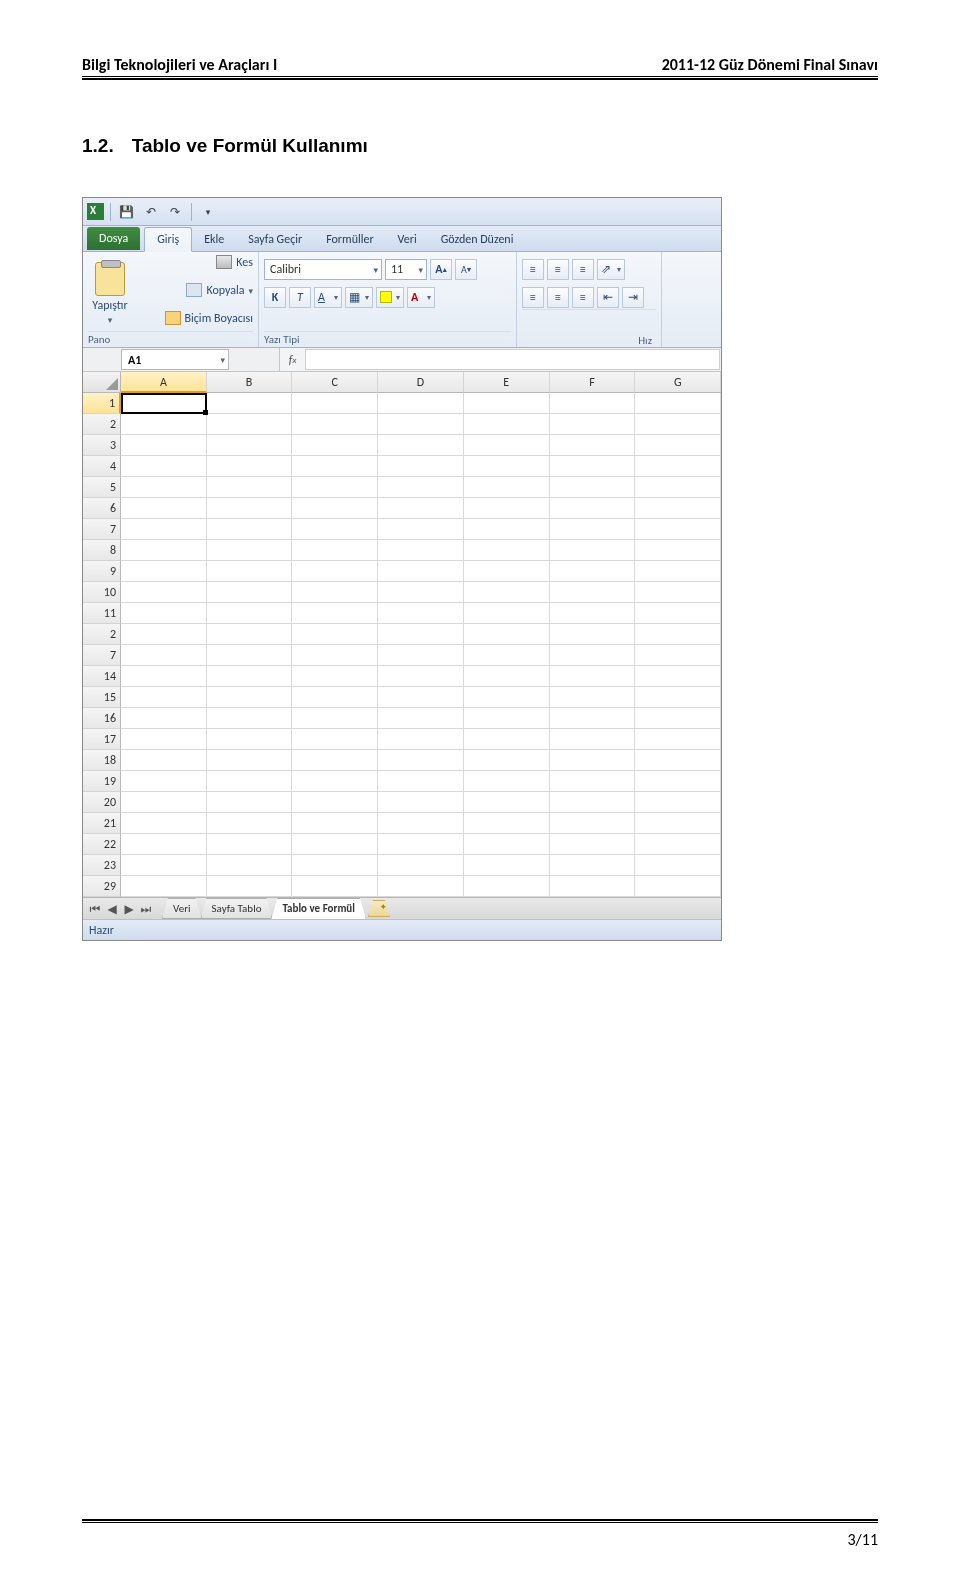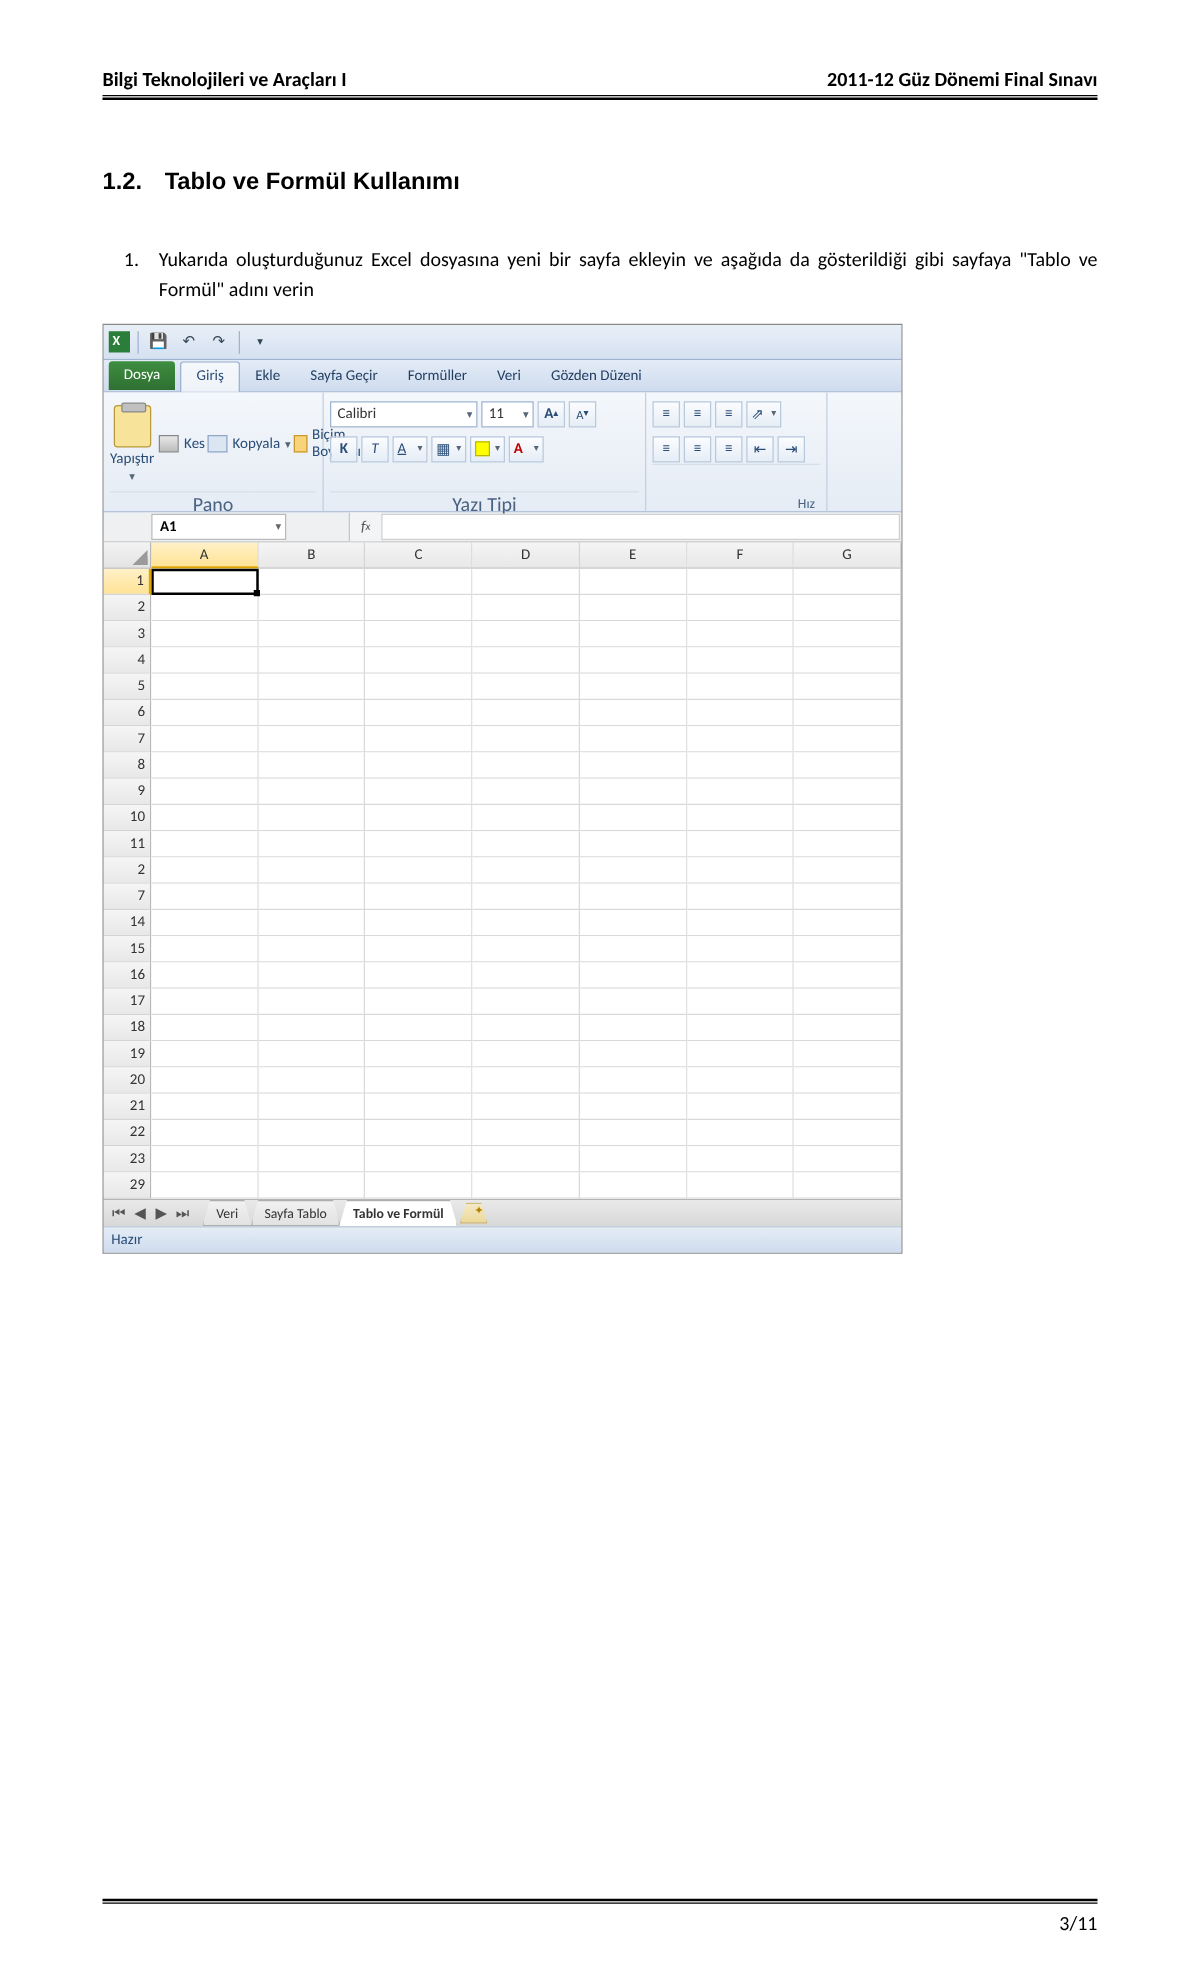--- a/index.html
+++ b/index.html
@@ -121,35 +121,35 @@
     display:flex;
     border-bottom:1px solid #9db3cf;
   }
   .group {
     border-right:1px solid #c2d0e2;
     display:flex; flex-direction:column;
     justify-content:space-between;
     padding: 3px 5px 0 5px;
   }
   .group-title {
-    text-align:center; font-size:16px; color:#4a6383; height:16px;
+    font-size:11px; color:#4a6383; height:16px;
     border-top:1px solid #d4dfec;
     padding-top:1px;
   }
   .group-top { flex:1; display:flex; }
   .clipboard { width:176px; }
   .paste-block {
     width:44px; text-align:center; font-size:11px; color:#2a4d77;
     display:flex;flex-direction:column;align-items:center;justify-content:center;gap:2px;
   }
   .paste-ico {
     width:30px;height:34px;background:#f7e39a;border:1px solid #b89a3a;border-radius:3px;position:relative;
   }
   .paste-ico:before{content:"";position:absolute;left:5px;top:-3px;width:18px;height:6px;background:#c0c0c0;border:1px solid #888;border-radius:2px;}
-  .clip-right { flex:1; display:flex;flex-direction:row; gap:2px; padding-left:4px; }
+  .clip-right { flex:1; display:flex;flex-direction:column; gap:14px; padding-left:4px;align-items:flex-end; }
   .clip-line { display:flex;align-items:center;gap:4px;color:#2a4d77;font-size:11px;}
   .mini-ico { width:16px;height:14px;background:#dce6f3;border:1px solid #90a8c8; }
   .mini-ico.cut { background:linear-gradient(#e8e8e8,#bcbcbc); border-color:#888;}
   .mini-ico.brush{ background:#f8d37a;border-color:#c79a2e;}
   .font-group { width:258px; }
   .font-row { display:flex; gap:3px; align-items:center; height:24px;}
   .combo {
     background:#fff;border:1px solid #9db3cf;height:21px;display:flex;align-items:center;
     padding:0 3px 0 5px; color:#333; justify-content:space-between;
   }
@@ -248,23 +248,20 @@
   </div>
   <div class="hr-outer">
       <div class="hr-inner"></div>
     </div>
 
   <div class="section-title">
     <span class="num">1.2.</span><span>Tablo ve Formül Kullanımı</span>
   </div>
 
 
-  <div class="step">
-    <span class="sn">1.</span><span>Yukarıda oluşturduğunuz Excel dosyasına yeni bir sayfa ekleyin ve aşağıda da gösterildiği gibi sayfaya "Tablo ve Formül" adını verin</span>
-  </div>
 
   <div class="shot">
 
     <div class="qat">
       <div class="xl-icon"></div>
       <div class="qat-sep"></div>
       <div class="qat-btn">💾</div>
       <div class="qat-btn">↶</div>
       <div class="qat-btn">↷</div>
       <div class="qat-sep"></div>

